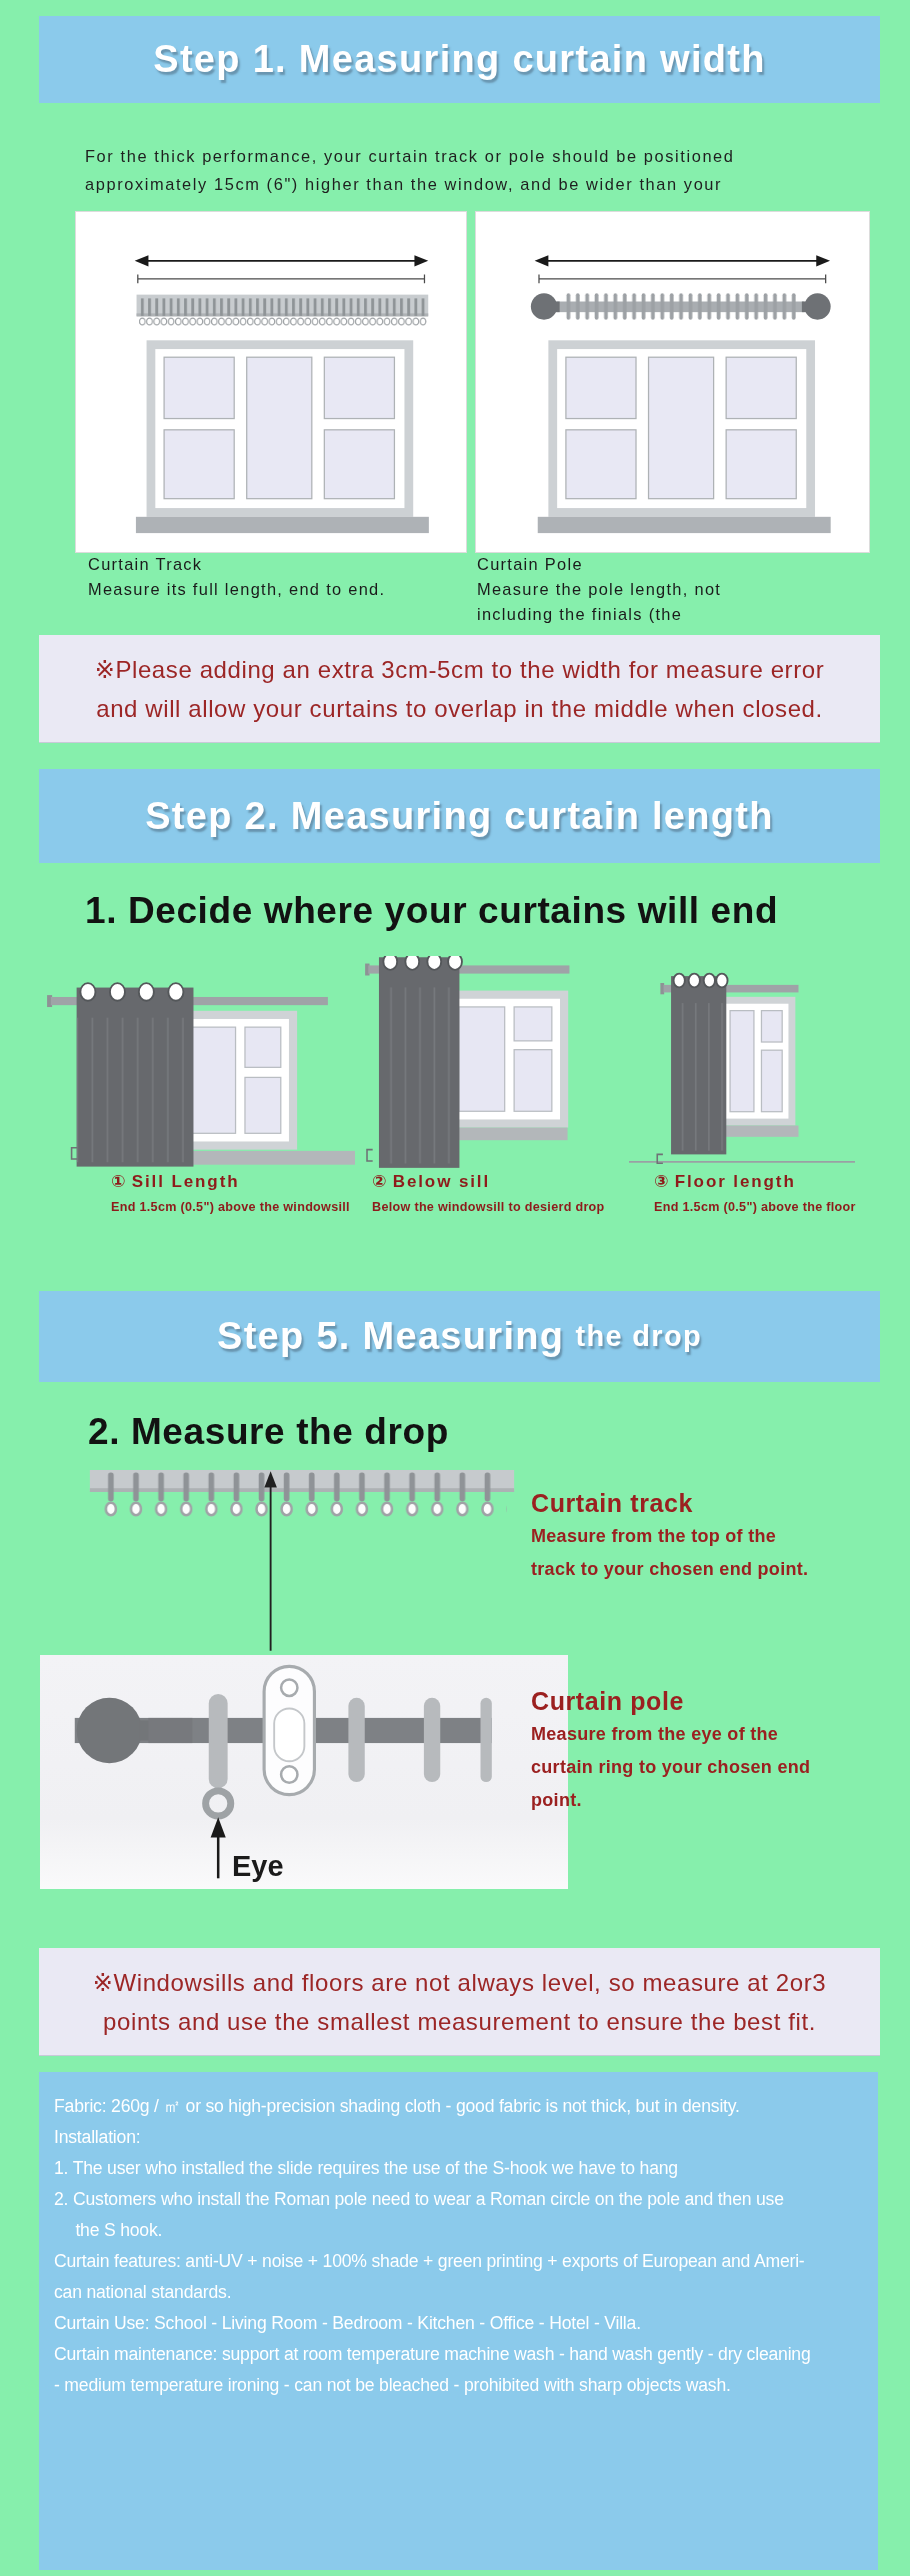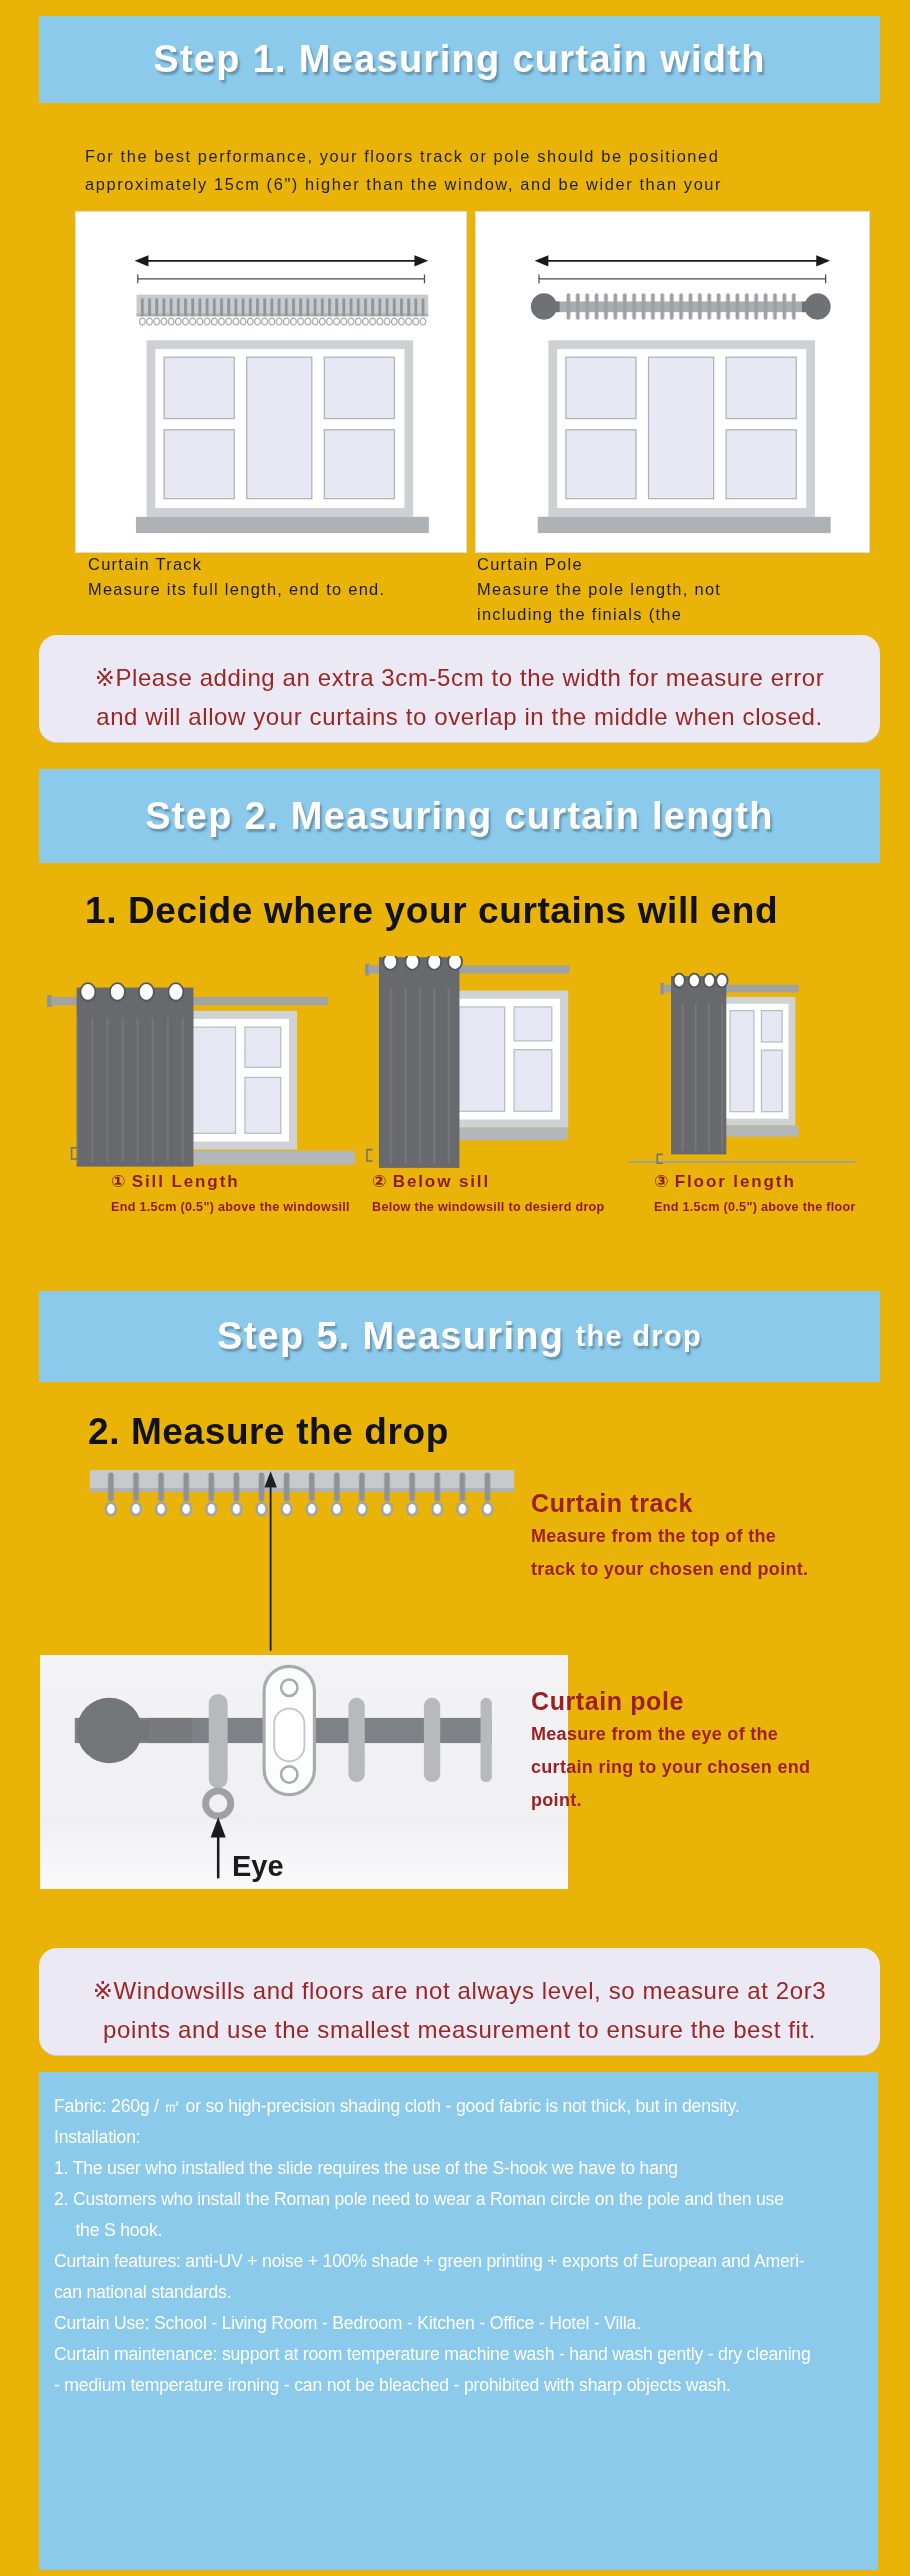--- a/index.html
+++ b/index.html
@@ -1,16 +1,16 @@
 <!DOCTYPE html>
 <html style="font-size:10px"><head>
 <meta charset="utf-8">
 <style>
   html,body{margin:0;padding:0;background:#fff;}
-  #page{position:relative;width:910px;height:2576px;background:#eab308;overflow:hidden;
+  #page{position:relative;width:910px;height:2576px;background:#86efac;overflow:hidden;
         font-family:"Liberation Sans","DejaVu Sans",sans-serif;color:#1c1c1c;}
 
   .banner{position:absolute;left:39px;width:841px;background:#8BCAEB;
           display:flex;align-items:center;justify-content:center;
           color:#ffffff;font-weight:bold;letter-spacing:1.3px;
           text-shadow:1.9px 2.5px 1.9px rgba(70,95,115,.5);}
   .banner .big{font-size:38px;}
   .banner .small{font-size:29px;margin-left:11.3px;}
 
   .intro{position:absolute;left:85px;top:142px;width:792px;
@@ -19,21 +19,21 @@
   .illus-box{position:absolute;top:211px;height:340px;background:#fff;border:0.6px solid #DCDCDC;}
   #illusA{left:75px;width:390px;}
   #illusB{left:475px;width:393px;}
 
   .caption{position:absolute;top:552px;font-size:16.4px;letter-spacing:1.3px;line-height:25px;color:#1b1b1b;}
   #capA{left:88px;width:371px;}
   #capB{left:477px;width:390px;}
 
   .note{position:absolute;left:39px;width:841px;height:108px;background:#EAE9F4;
         border-bottom:1.3px solid #C9C9D9;color:#9C2626;text-align:center;
-        font-size:24px;letter-spacing:0.6px;line-height:39px;box-sizing:border-box;padding-top:23px;border-radius:18px;}
+        font-size:24px;letter-spacing:0.6px;line-height:39px;box-sizing:border-box;padding-top:15px;}
   #note1{top:635px;}
   #note2{top:1948px;}
 
   .heading{position:absolute;font-weight:bold;font-size:37px;letter-spacing:0.6px;color:#121212;}
   #heading1{left:85px;top:890px;}
   #heading2{left:88px;top:1411px;}
 
   .opt-illus{position:absolute;}
   #i1{left:47px;top:975px;width:308px;height:196px;}
   #i2{left:365px;top:956px;width:214px;height:215px;}
@@ -64,21 +64,21 @@
 </head>
 <body>
 
 <div id="page">
 
   <div class="banner" style="top:15.7px;height:87px;">
     <span class="big">Step 1. Measuring curtain width</span>
   </div>
 
   <div class="intro">
-    <div>For the best performance, your floors track or pole should be positioned</div>
+    <div>For the thick performance, your curtain track or pole should be positioned</div>
     <div>approximately 15cm (6") higher than the window, and be wider than your</div>
   </div>
 
   <div id="illusA" class="illus-box">
     <svg viewBox="0 0 620 540" width="389" height="338">
       <defs>
         <pattern id="hooksA" x="100" y="0" width="11.5" height="540" patternUnits="userSpaceOnUse">
           <rect x="3" y="138" width="4.5" height="28" fill="#8F9497"></rect>
           <ellipse cx="5.2" cy="175" rx="4.5" ry="5.5" fill="none" stroke="#9FA3A6" stroke-width="2"></ellipse>
         </pattern>

